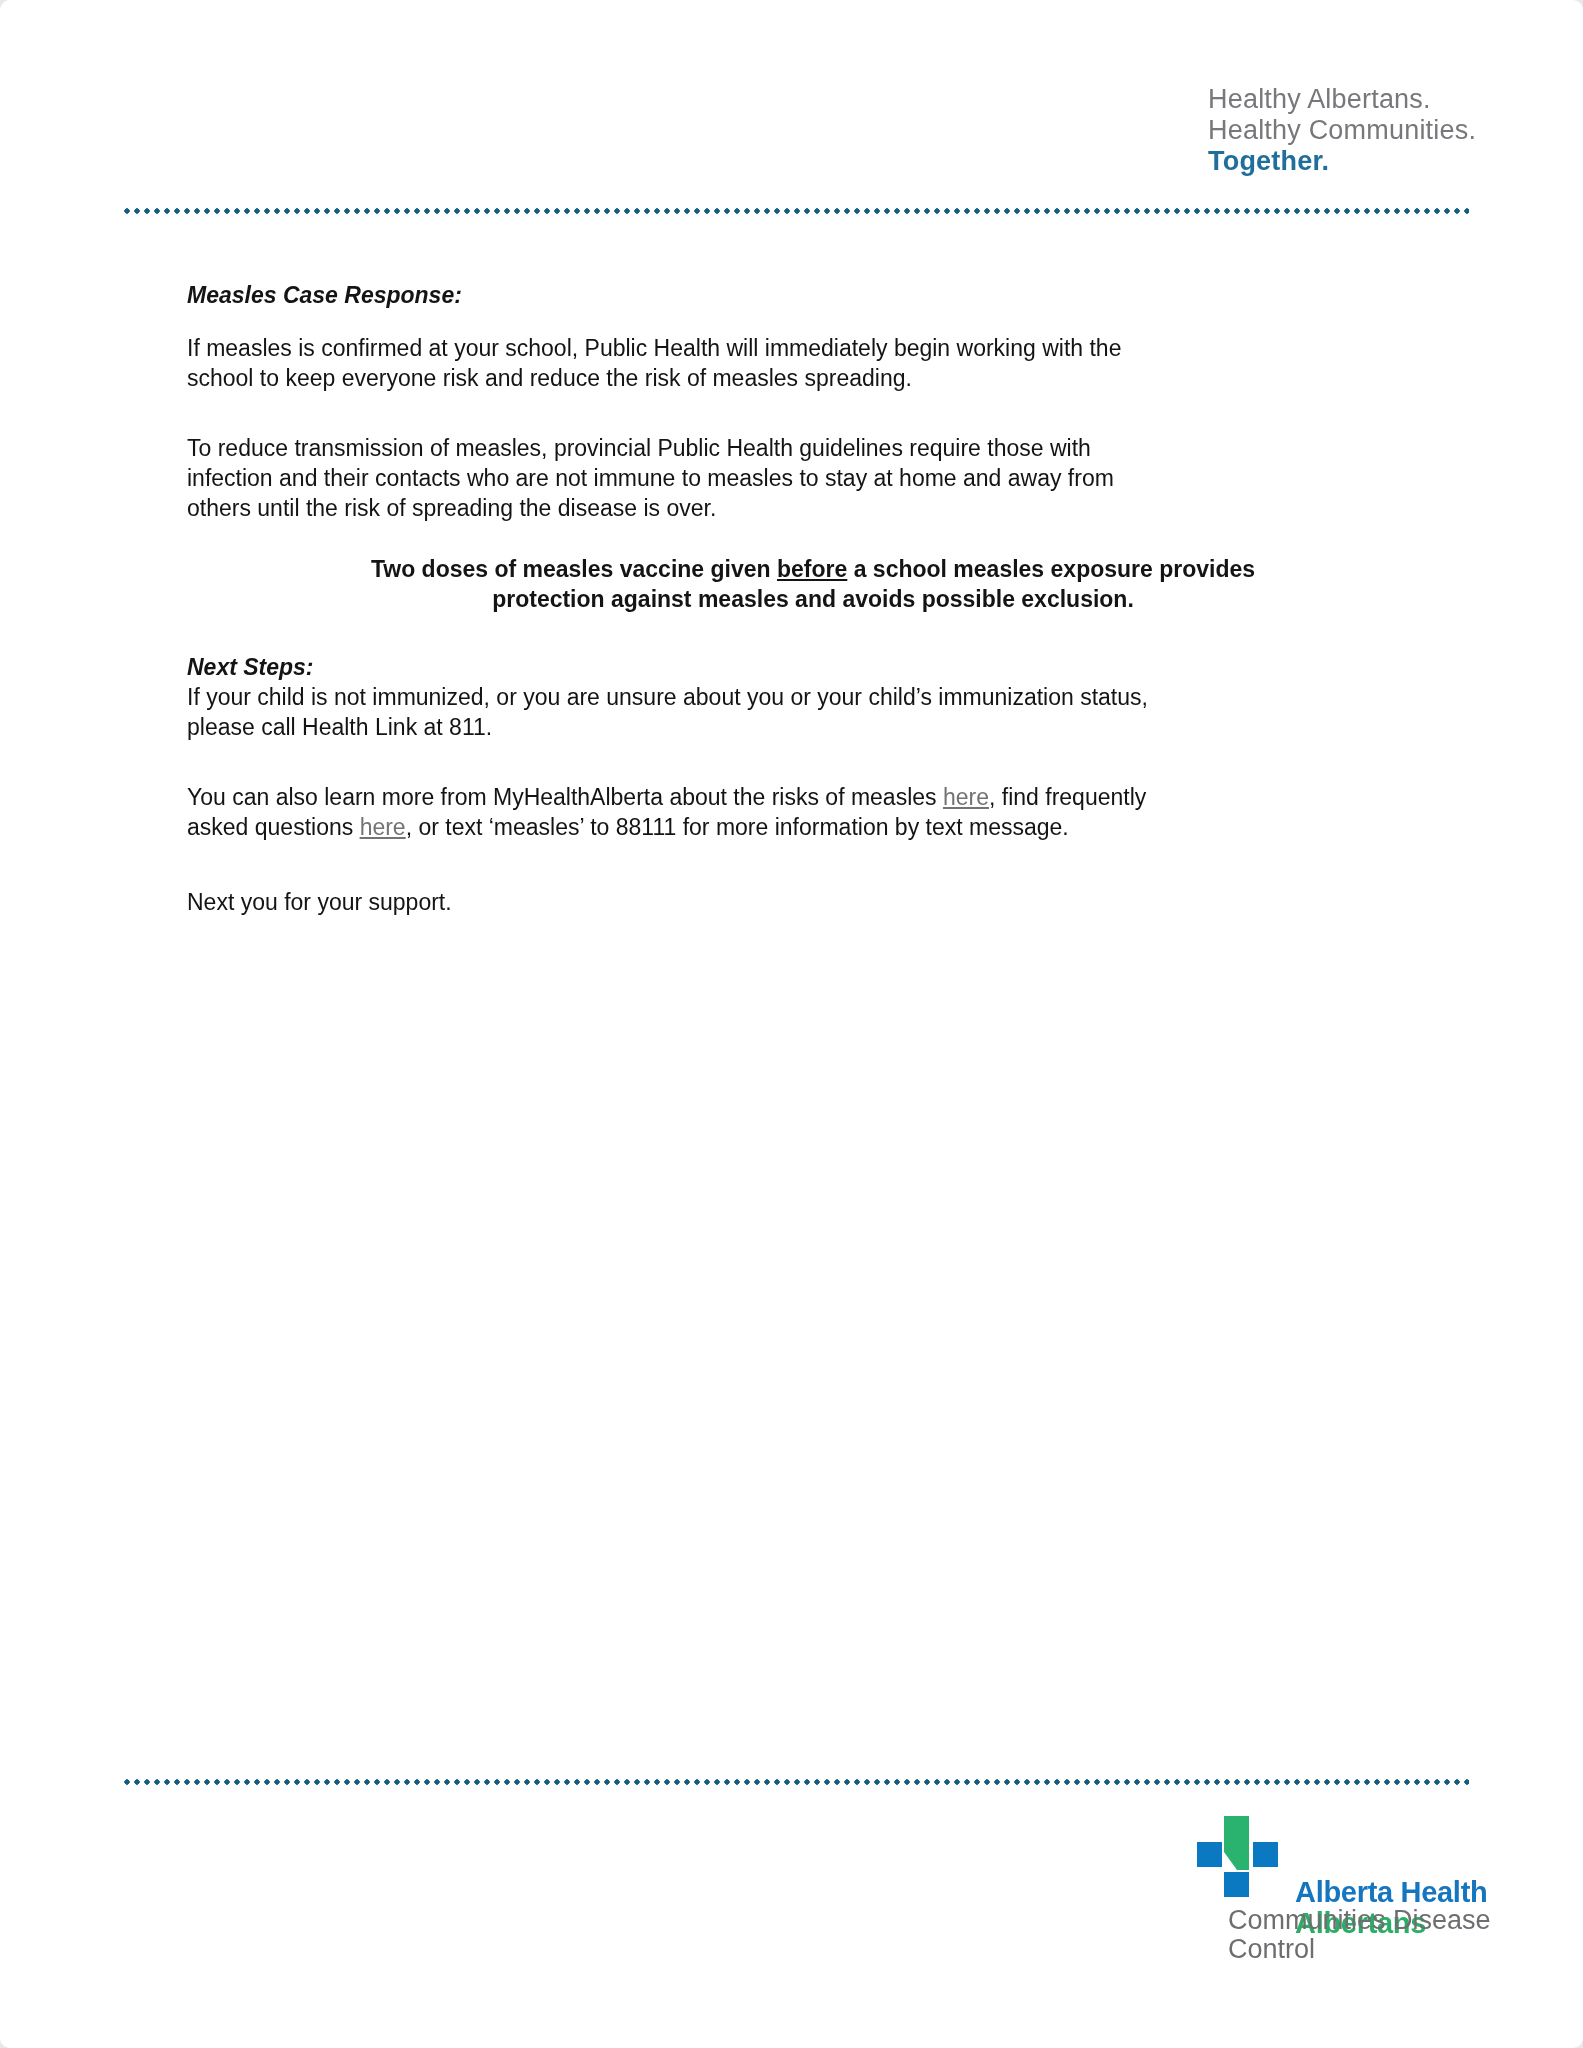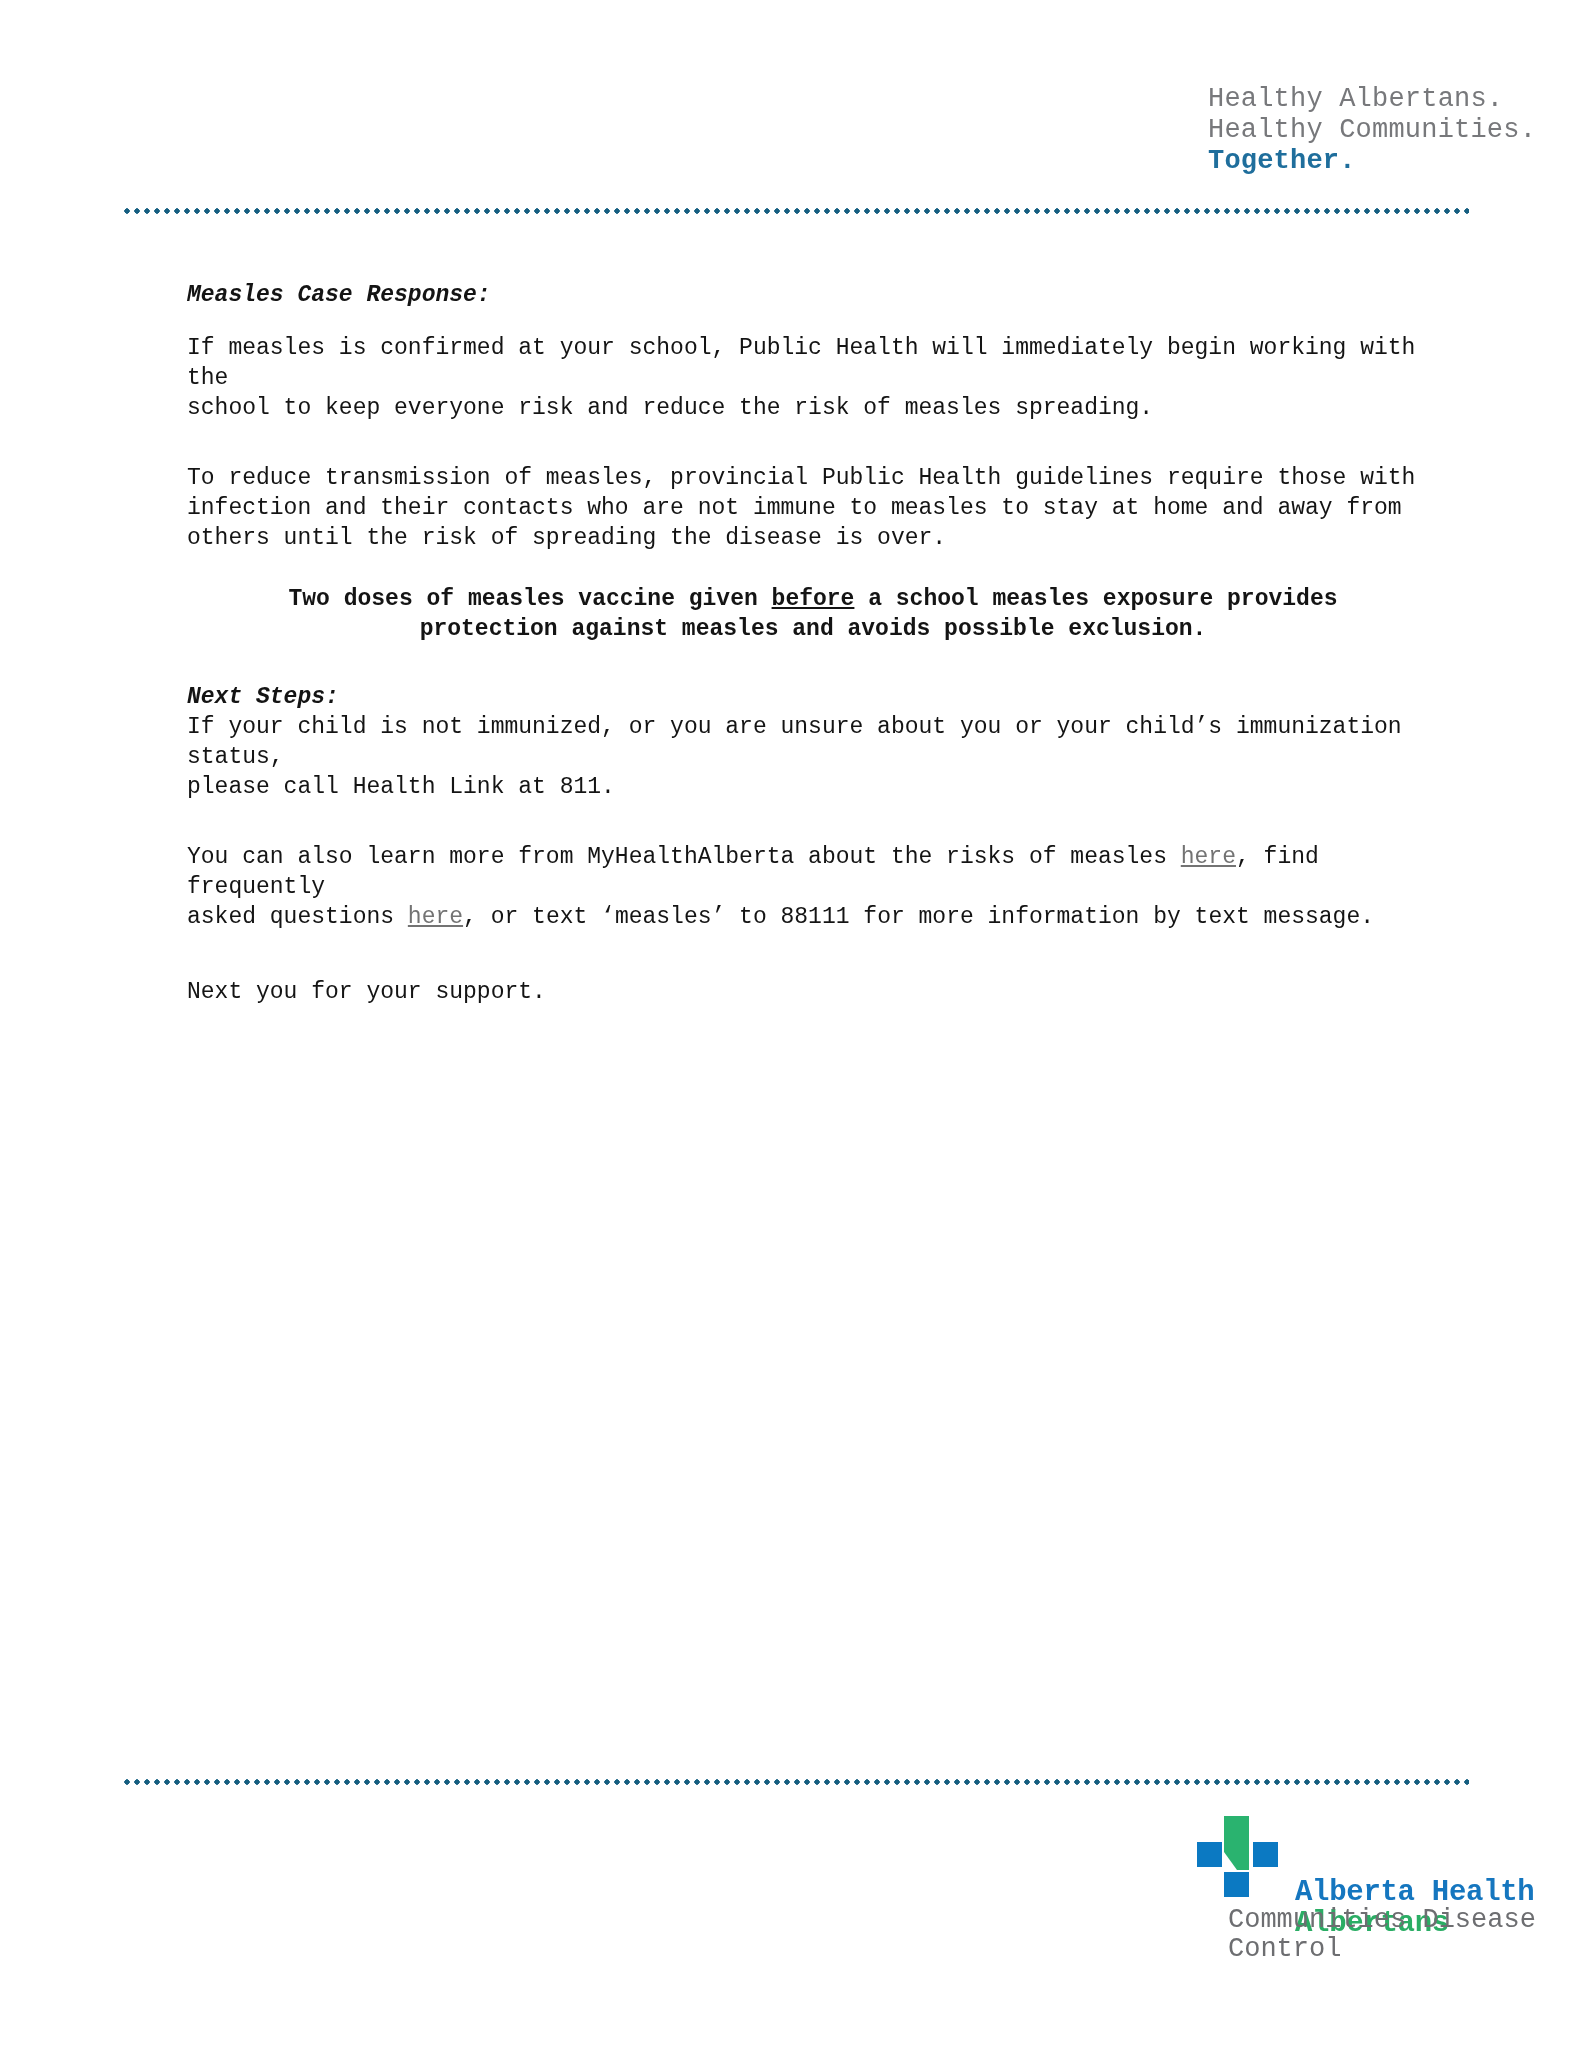--- a/index.html
+++ b/index.html
@@ -1,23 +1,24 @@
 <!DOCTYPE html>
 <html><head>
 <meta charset="utf-8">
 <style>
   html, body { margin:0; padding:0; background:#e8e8e8; }
   .page {
     position: relative;
     width: 1583px;
     height: 2048px;
     background: #ffffff;
-    font-family: Liberation Mono, monospace;
+    font-family: Liberation Sans, sans-serif;
     overflow: hidden;
     margin: 0 auto;
+    border-radius: 10px;
   }
 
   
   .tagline {
     position: absolute;
     left: 1208px;
     top: 84px;
     font-size: 27px;
     line-height: 31px;
     color: #77787b;

